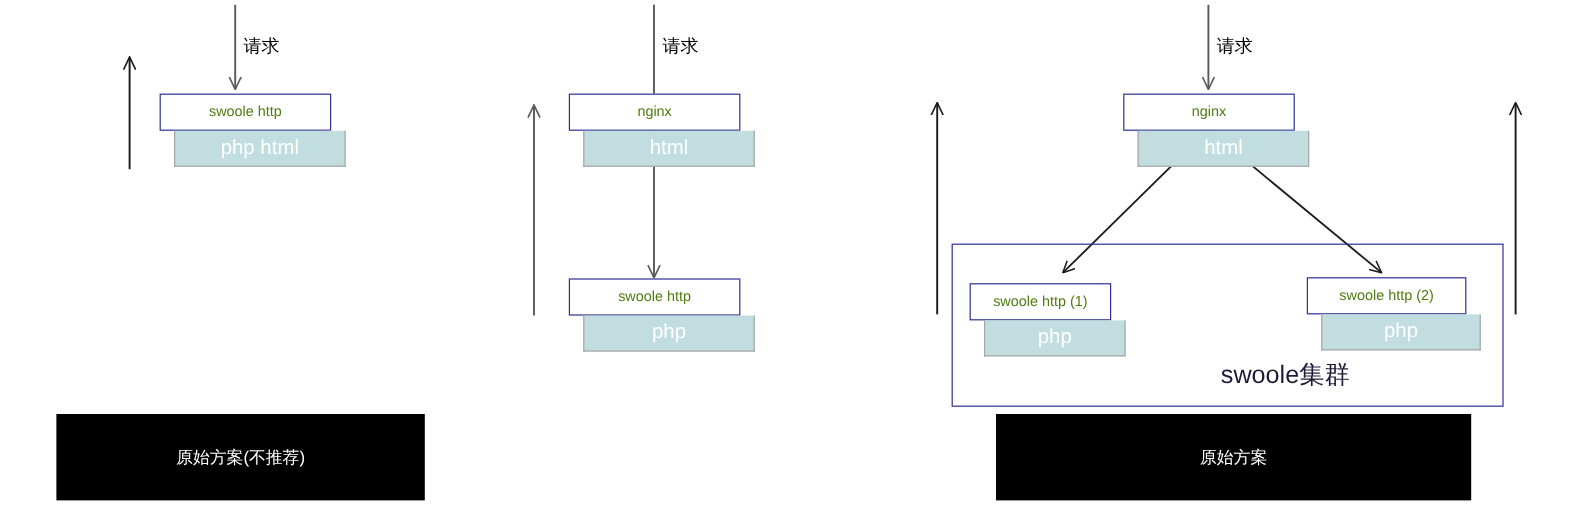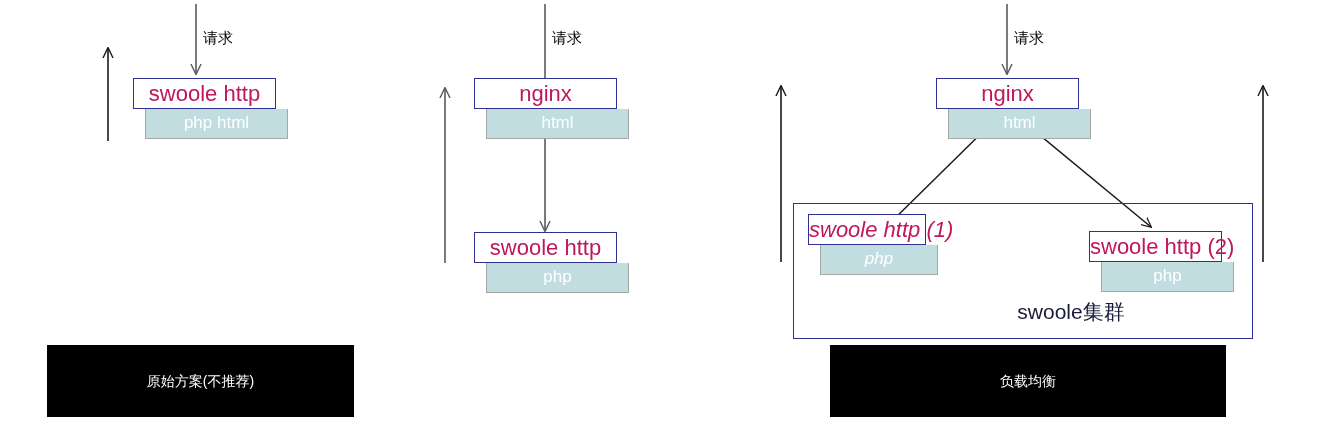--- a/index.html
+++ b/index.html
@@ -32,22 +32,22 @@
   .node {
     position: absolute;
     box-sizing: border-box;
   }
   .node .node-title {
     box-sizing: border-box;
     width: 100%;
     height: 31px;
     border: 1px solid #2e3192;
     background: #ffffff;
-    color: #be185d;
-    font-size: 22px;
+    color: #4d7c0f;
+    font-size: 12px;
     line-height: 29px;
     text-align: center;
     white-space: nowrap;
   }
   .node .node-sub {
     box-sizing: border-box;
     width: 100%;
     height: 30px;
     border: 1px solid #a6a6a6;
     border-top: none;
@@ -174,29 +174,29 @@
 
   <div class="arrow-label" style="left:1014px; top:29px;">请求</div>
 
   <div class="node" style="left:936px; top:78px; width:143px;">
     <div class="node-title">nginx</div>
     <div class="node-sub">html</div>
   </div>
 
   <div class="cluster" style="left:793px; top:203px; width:460px; height:136px;"></div>
 
-  <div class="node" style="left:808px; top:214px; width:118px;font-style:italic;">
+  <div class="node" style="left:808px; top:236px; width:118px;">
     <div class="node-title">swoole http (1)</div>
     <div class="node-sub">php</div>
   </div>
 
   <div class="node" style="left:1077px; top:231px; width:145px;padding-left:12px;">
     <div class="node-title">swoole http (2)</div>
     <div class="node-sub">php</div>
   </div>
 
   <div class="cluster-label" style="left:793px; top:298px; width:460px;">swoole集群</div>
 
   <div class="caption" style="left:830px; top:345px; width:396px; height:72px;">
-    <div class="cap-line">负载均衡</div>
+    <div class="cap-line">原始方案</div>
   </div>
 
 </div>
 
 </body></html>

